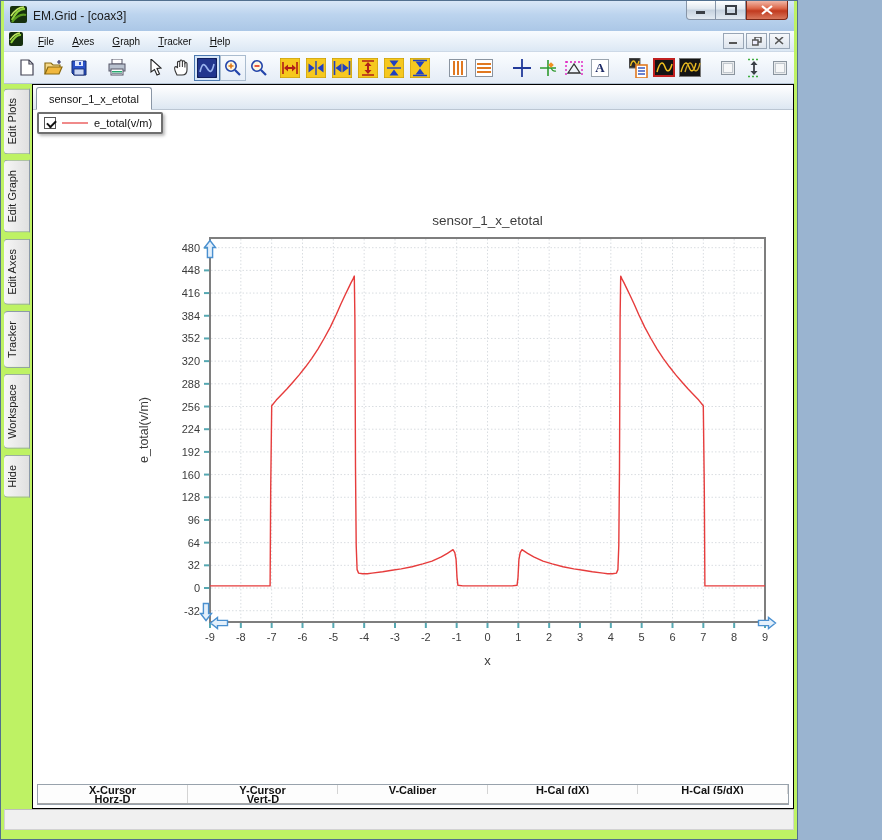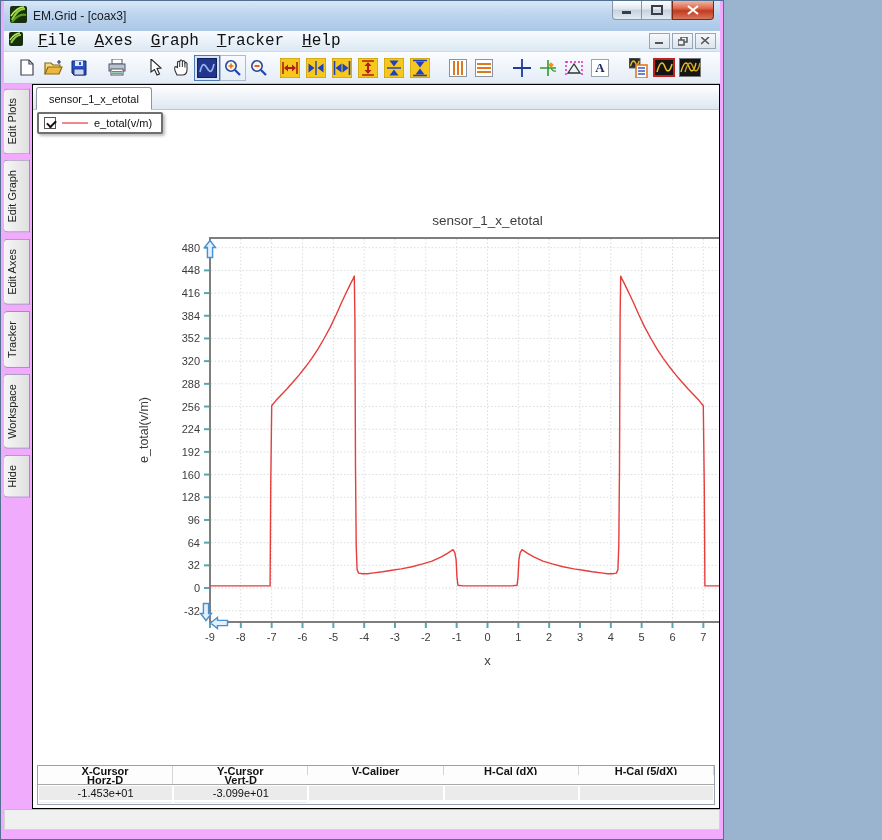--- a/index.html
+++ b/index.html
@@ -1,32 +1,32 @@
 <!DOCTYPE html>
 <html><head>
 <meta charset="utf-8">
 <style>
   * { box-sizing: border-box; margin: 0; padding: 0; }
   body { margin:0; font-family:"Liberation Sans", sans-serif; background:#9ab4d0; }
-  .win{ width:724px; height:840px; background:#f0abfc; border:1px solid #52708f; position:relative; overflow:hidden; padding:0 3px; }
+  .win{ width:798px; height:840px; background:#bef264; border:1px solid #52708f; position:relative; overflow:hidden; padding:0 3px; }
 
   
   .titlebar{ height:30px; display:flex; align-items:center; background:linear-gradient(#d9e7f7,#bcd4ee 45%,#abc7e6); position:relative; }
   .titlebar .logo{ margin:0 6px 0 6px; }
   .title-text{ font-size:12px; color:#1a1a1a; }
   .winbtns{ position:absolute; right:6px; top:0; display:flex; }
   .wbtn{ height:19px; border:1px solid #8795a8; border-top:none; background:linear-gradient(#ffffff,#dfe7ef 45%,#c5d1de 50%,#e3ebf3); display:flex; align-items:center; justify-content:center; cursor:default; }
   .wbtn.min{ width:30px; border-radius:0 0 0 4px; }
   .wbtn.max{ width:30px; border-left:none; }
   .wbtn.close{ width:42px; border-radius:0 0 4px 0; border-color:#7c2817; background:linear-gradient(#f0b6a6,#dd6a4c 40%,#c13a1f 55%,#d8775c); }
 
   
   .menubar{ height:20px; display:flex; align-items:center; background:linear-gradient(#f8fbfe,#dce8f4); position:relative; }
   .menubar .logo{ margin:0 6px 0 5px; }
-  .menu-item{ display:inline-block; font-size:16px; color:#111; padding:2px 9px;font-family:Liberation Mono, monospace; }
+  .menu-item{ display:inline-block; font-size:10px; color:#111; padding:2px 9px; }
   .menu-item::first-letter{ text-decoration:underline; }
   .mdibtns{ position:absolute; right:4px; top:2px; display:flex; gap:2px; }
   .mdibtn{ width:21px; height:16px; border:1px solid #98a5b5; background:linear-gradient(#f6f8fb,#dde4ed); display:flex; align-items:center; justify-content:center; }
 
   
   .toolbar{ height:33px; display:flex; align-items:center; background:linear-gradient(#fbfdff,#e4ecf6); border-top:1px solid #cdd9e7; border-bottom:1px solid #b6c4d4; overflow:hidden; white-space:nowrap; padding-left:10px; }
   .tb-btn{ width:26px; height:26px; display:inline-flex; align-items:center; justify-content:center; border:1px solid transparent; flex:0 0 auto; }
   .tb-btn.active{ border:1px solid #4d7ab0; background:#d6e6f8; }
   .tb-btn.framed{ border:1px solid #aabccf; }
   .tb-gap{ width:12px; flex:0 0 auto; }
@@ -484,41 +484,18 @@
       <div class="infobar">
         <div class="info-row info-head">
           <div class="info-cell">X-Cursor</div>
           <div class="info-cell">Y-Cursor</div>
           <div class="info-cell">V-Caliper</div>
           <div class="info-cell">H-Cal (dX)</div>
           <div class="info-cell">H-Cal (5/dX)</div>
           <div class="info-cell">Horz-D</div>
           <div class="info-cell">Vert-D</div>
         </div>
-        <div class="info-row info-vals">
-          <div class="info-cell">
-              <span class="vcell">-1.453e+01</span>
-            </div>
-          <div class="info-cell">
-              <span class="vcell">-3.099e+01</span>
-            </div>
-          <div class="info-cell">
-              <span class="vcell"></span>
-            </div>
-          <div class="info-cell">
-              <span class="vcell"></span>
-            </div>
-          <div class="info-cell">
-              <span class="vcell"></span>
-            </div>
-          <div class="info-cell">
-              <span class="vcell"></span>
-            </div>
-          <div class="info-cell">
-              <span class="vcell"></span>
-            </div>
-        </div>
       </div>
     </div>
   </div>
 
   <div class="status-strip"></div>
 </div>
 
 </body></html>

